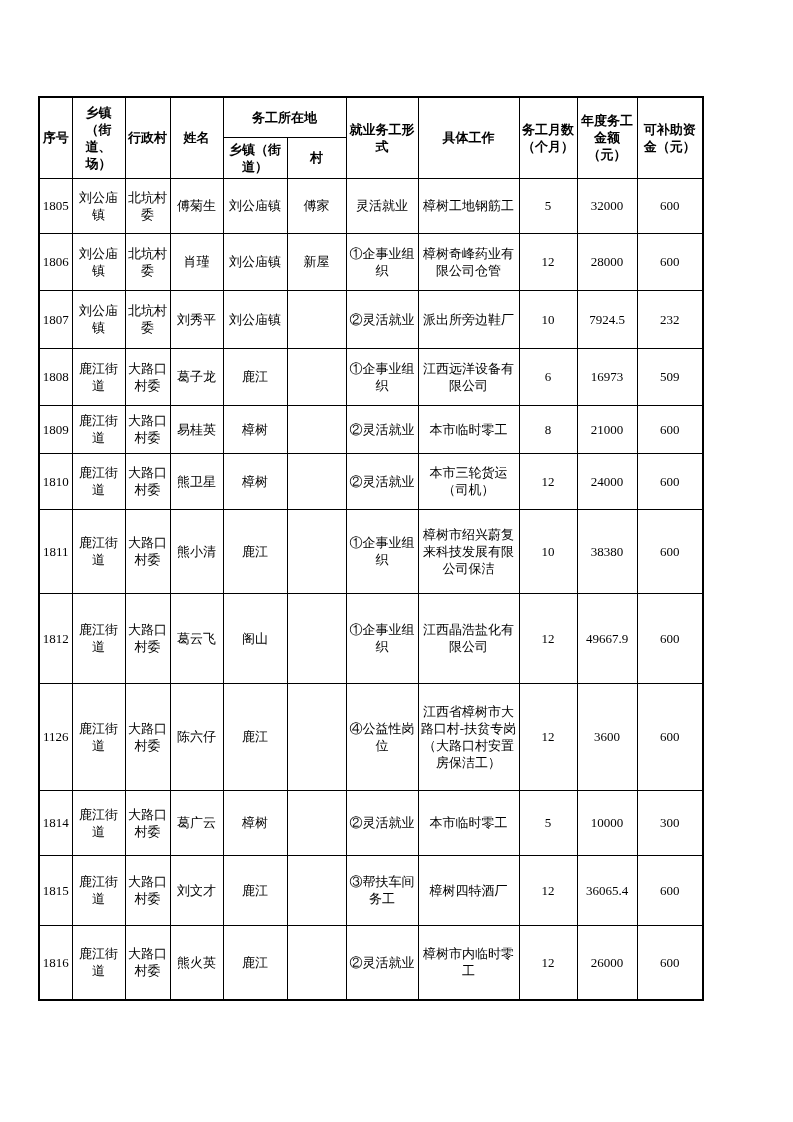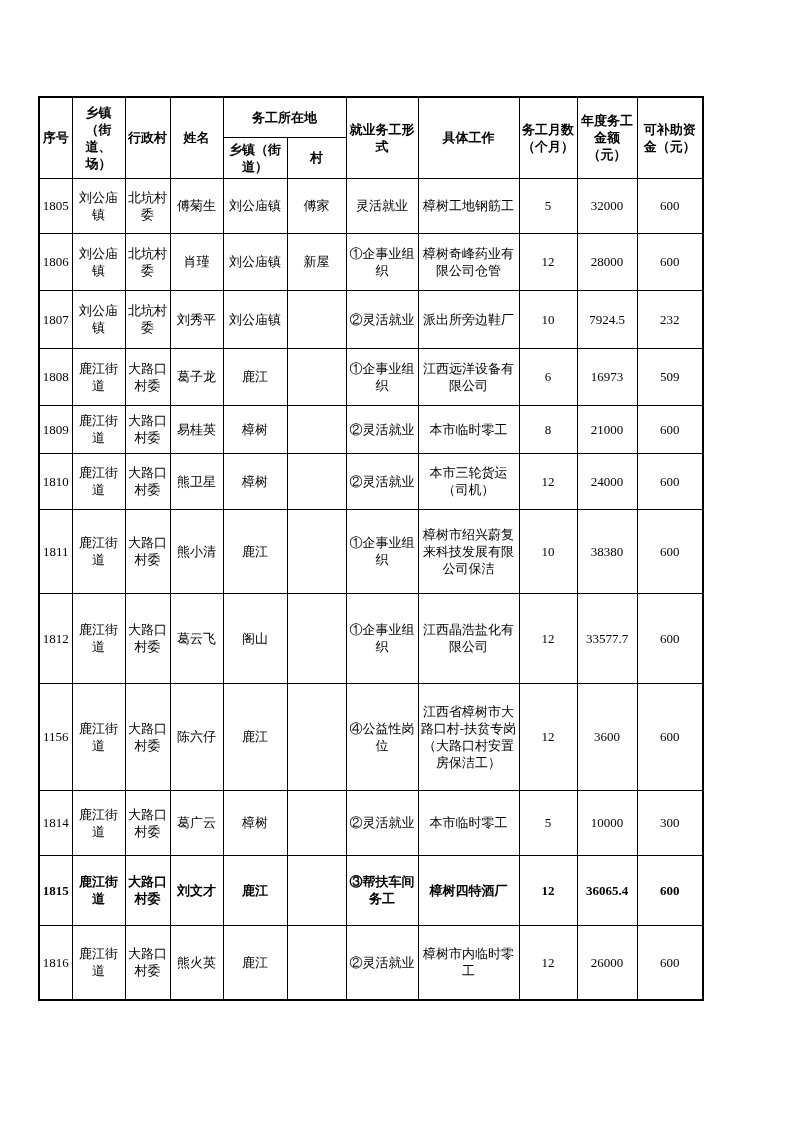--- a/index.html
+++ b/index.html
@@ -171,25 +171,25 @@
         <tr style="height: 90px; padding-left: 48px;">
           <td class="col-seq">1812</td>
           <td class="col-township">鹿江街道</td>
           <td class="col-admin_village">大路口村委</td>
           <td class="col-name">葛云飞</td>
           <td class="col-work_township">阁山</td>
           <td class="col-work_village"></td>
           <td class="col-employment_form">①企事业组织</td>
           <td class="col-job">江西晶浩盐化有限公司</td>
           <td class="col-months">12</td>
-          <td class="col-annual_amount">33577.7</td>
+          <td class="col-annual_amount">49667.9</td>
           <td class="col-subsidy">600</td>
         </tr>
         <tr style="height: 107px;">
-          <td class="col-seq">1156</td>
+          <td class="col-seq">1126</td>
           <td class="col-township">鹿江街道</td>
           <td class="col-admin_village">大路口村委</td>
           <td class="col-name">陈六仔</td>
           <td class="col-work_township">鹿江</td>
           <td class="col-work_village"></td>
           <td class="col-employment_form">④公益性岗位</td>
           <td class="col-job">江西省樟树市大路口村-扶贫专岗（大路口村安置房保洁工）</td>
           <td class="col-months">12</td>
           <td class="col-annual_amount">3600</td>
           <td class="col-subsidy">600</td>
@@ -200,21 +200,21 @@
           <td class="col-admin_village">大路口村委</td>
           <td class="col-name">葛广云</td>
           <td class="col-work_township">樟树</td>
           <td class="col-work_village"></td>
           <td class="col-employment_form">②灵活就业</td>
           <td class="col-job">本市临时零工</td>
           <td class="col-months">5</td>
           <td class="col-annual_amount">10000</td>
           <td class="col-subsidy">300</td>
         </tr>
-        <tr style="height: 70px; font-weight: bold;">
+        <tr style="height: 70px;">
           <td class="col-seq">1815</td>
           <td class="col-township">鹿江街道</td>
           <td class="col-admin_village">大路口村委</td>
           <td class="col-name">刘文才</td>
           <td class="col-work_township">鹿江</td>
           <td class="col-work_village"></td>
           <td class="col-employment_form">③帮扶车间务工</td>
           <td class="col-job">樟树四特酒厂</td>
           <td class="col-months">12</td>
           <td class="col-annual_amount">36065.4</td>

